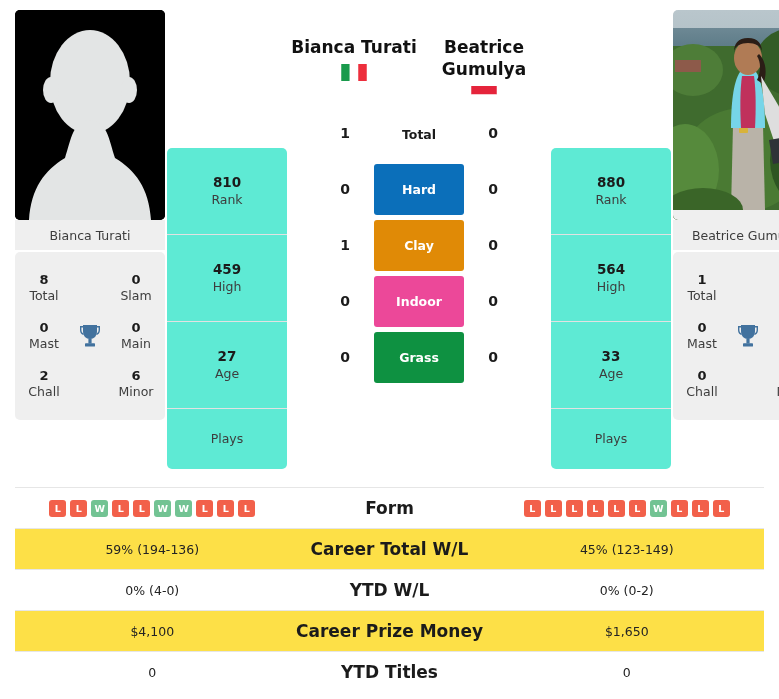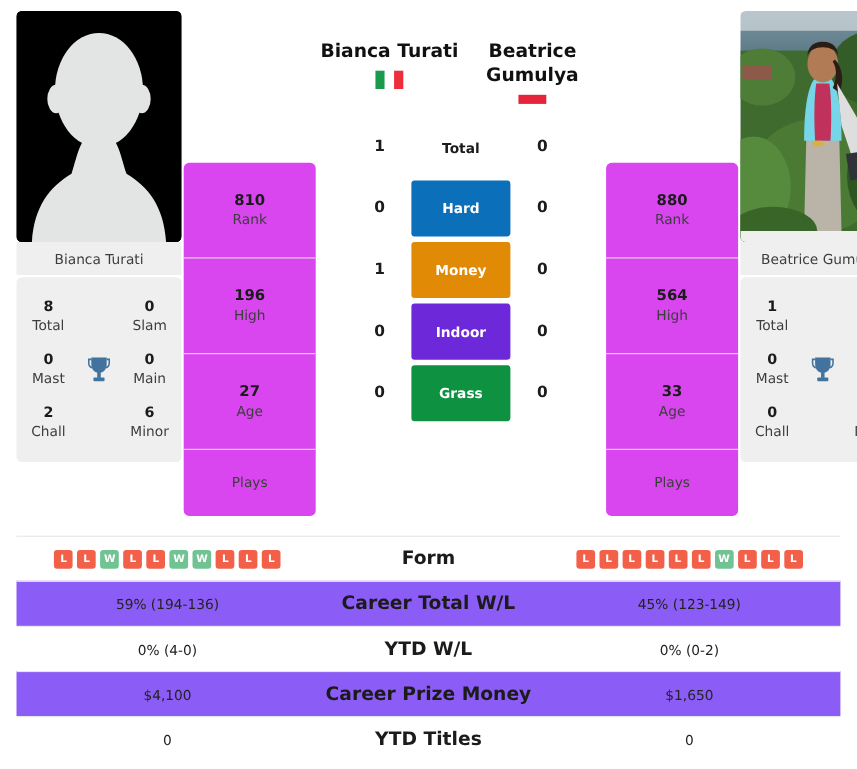--- a/index.html
+++ b/index.html
@@ -40,21 +40,21 @@
   }
   .tg-row { display: flex; align-items: center; justify-content: space-between; height: 48px; }
   .tg-cell { width: 46px; text-align: center; }
   .tg-num { font-size: 13px; font-weight: bold; color: #1b1b1b; line-height: 1.25; }
   .tg-lab { font-size: 12.5px; color: #3d3d3d; line-height: 1.25; }
   .tg-mid { width: 46px; display: flex; align-items: center; justify-content: center; }
 
   
   .rank-col { width: 120px; flex: 0 0 120px; margin: 0 2px; }
   .rank-spacer { height: 138px; }
-  .rank-card { background: #d946ef; border-radius: 5px; overflow: hidden; }
+  .rank-card { background: #5eead4; border-radius: 5px; overflow: hidden; }
   .rank-block {
     height: 87px; display: flex; flex-direction: column;
     align-items: center; justify-content: center;
     border-bottom: 1px solid #e2e2e2;
   }
   .rank-block:last-child { border-bottom: none; height: 60px; }
   .rank-num { font-size: 13.5px; font-weight: bold; color: #1b1b1b; line-height: 1.3; }
   .rank-lab { font-size: 12.5px; color: #3d3d3d; line-height: 1.3; }
 
   
@@ -79,21 +79,21 @@
     border-radius: 3px; font-size: 12.5px; font-weight: bold;
     color: #ffffff; text-align: center;
   }
 
   
   .stats { position: absolute; left: 15px; top: 487px; width: 749px; }
   .srow {
     display: flex; align-items: center;
     height: 41px; border-top: 1px solid #e6e6e6;
   }
-  .srow.alt { background: #8b5cf6; }
+  .srow.alt { background: #fde047; }
   .scell-l, .scell-r {
     flex: 1 1 0; display: flex; align-items: center; justify-content: center;
     font-size: 12.5px; color: #232323;
   }
   .scell-m {
     width: 200px; flex: 0 0 200px; text-align: center;
     font-size: 17px; font-weight: bold; color: #1b1b1b;
   }
   .form-wrap { display: flex; gap: 4px; }
   .fbadge {
@@ -167,21 +167,21 @@
     </div>
 
     <div class="rank-col">
       <div class="rank-spacer"></div>
       <div class="rank-card">
         <div class="rank-block">
           <div class="rank-num">810</div>
           <div class="rank-lab">Rank</div>
         </div>
         <div class="rank-block">
-          <div class="rank-num">196</div>
+          <div class="rank-num">459</div>
           <div class="rank-lab">High</div>
         </div>
         <div class="rank-block">
           <div class="rank-num">27</div>
           <div class="rank-lab">Age</div>
         </div>
         <div class="rank-block">
           <div class="rank-lab">Plays</div>
         </div>
       </div>
@@ -215,28 +215,28 @@
           <div class="h2h-row">
             <div class="h2h-score">0</div>
             <div class="h2h-mid">
               <span class="surf" style="background: rgb(11, 111, 186);">Hard</span>
             </div>
             <div class="h2h-score">0</div>
           </div>
           <div class="h2h-row">
             <div class="h2h-score">1</div>
             <div class="h2h-mid">
-              <span class="surf" style="background: rgb(224, 138, 6);">Money</span>
+              <span class="surf" style="background: rgb(224, 138, 6);">Clay</span>
             </div>
             <div class="h2h-score">0</div>
           </div>
           <div class="h2h-row">
             <div class="h2h-score">0</div>
             <div class="h2h-mid">
-              <span class="surf" style="background: #6d28d9;">Indoor</span>
+              <span class="surf" style="background: #ec4899;">Indoor</span>
             </div>
             <div class="h2h-score">0</div>
           </div>
           <div class="h2h-row">
             <div class="h2h-score">0</div>
             <div class="h2h-mid">
               <span class="surf" style="background: rgb(14, 145, 65);">Grass</span>
             </div>
             <div class="h2h-score">0</div>
           </div>

